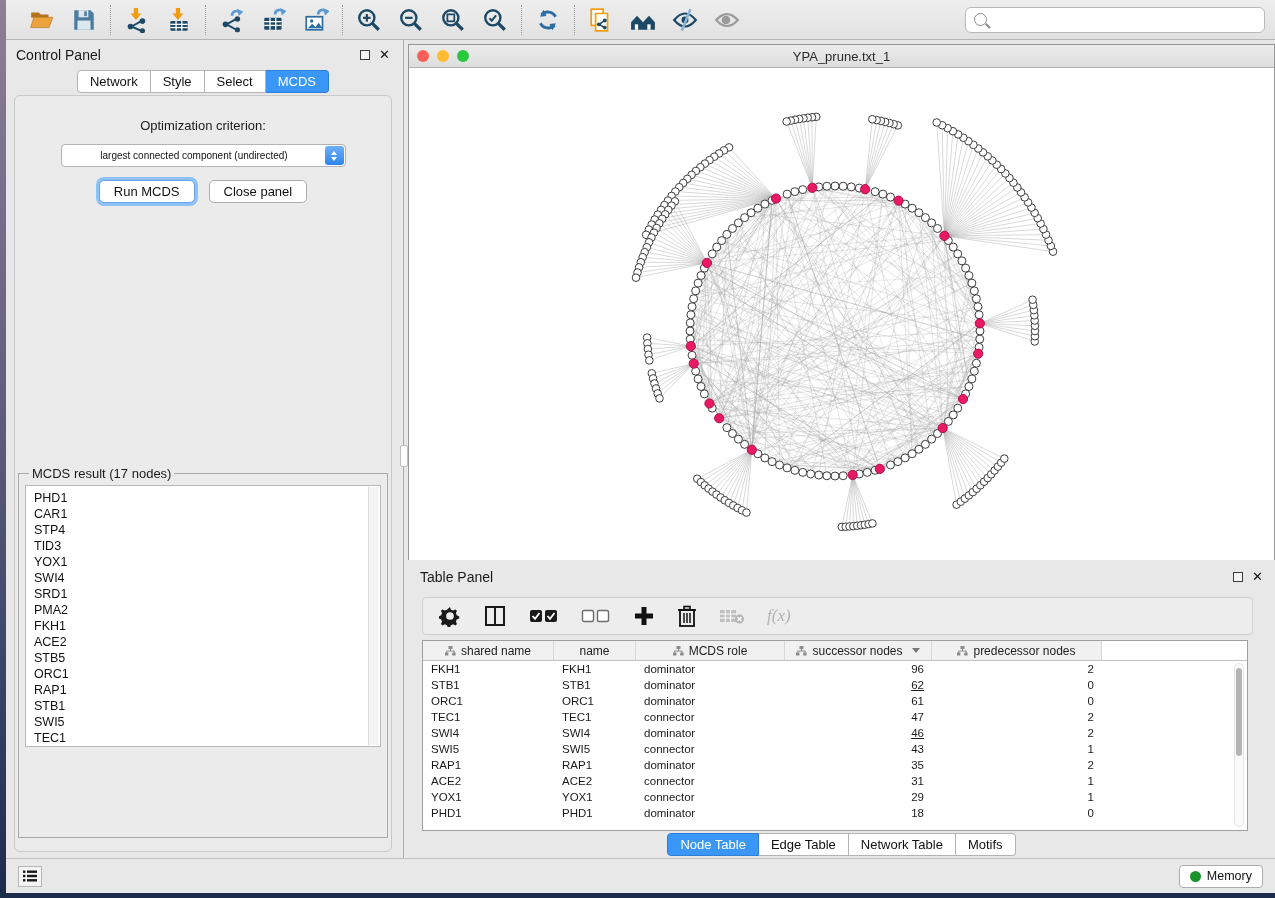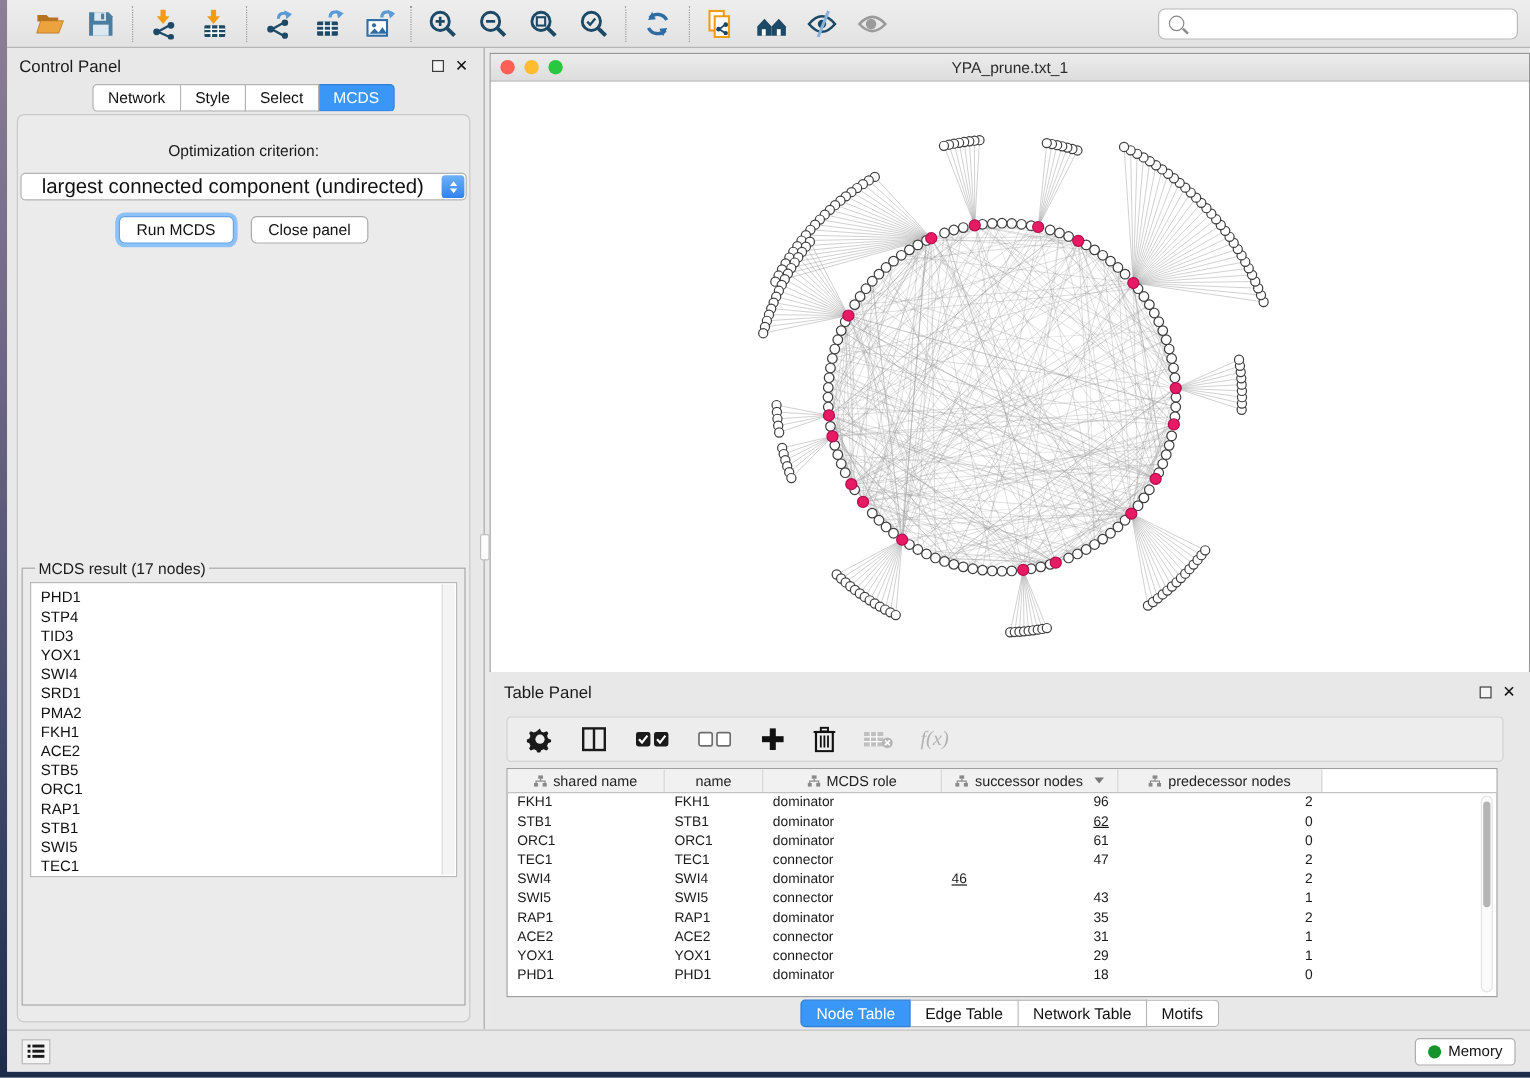--- a/index.html
+++ b/index.html
@@ -36,22 +36,22 @@
   .cp-tabs { display:flex; justify-content:center; margin-top:4px; position:relative; z-index:2; }
   .seg-tab { font-size:13px; padding:3px 12px; background:#fff; border:1px solid #b3b3b3; border-left:none; color:#111; }
   .seg-tab:first-child { border-left:1px solid #b3b3b3; border-radius:4px 0 0 4px; }
   .seg-tab:last-child { border-radius:0 4px 4px 0; }
   .seg-tab.active { background:#3b97f7; border-color:#2f7fd6; color:#fff; }
 
   .cp-inner { position:absolute; left:8px; right:8px; top:55px; bottom:6px;
     background:#ebebeb; border:1px solid #c9c9c9; border-radius:6px;
     display:flex; flex-direction:column; align-items:center; padding-top:22px; }
   .opt-label { font-size:13px; color:#1a1a1a; margin-bottom:11px; }
-  .dropdown { width:372px; height:23px; background:#fff; border:1px solid #b3b3b3; border-radius:4px;
-    display:flex; align-items:center; font-size:17px; color:#111; position:relative; }
+  .dropdown { width:285px; height:23px; background:#fff; border:1px solid #b3b3b3; border-radius:4px;
+    display:flex; align-items:center; font-size:10px; color:#111; position:relative; }
   .dropdown .dd-text { flex:1; text-align:center; padding-right:18px; }
   .dd-stepper { position:absolute; right:1px; top:1px; bottom:1px; width:19px; border-radius:3px;
     background:linear-gradient(#6fb1f8,#2f82ef); display:flex; flex-direction:column;
     align-items:center; justify-content:center; gap:2px; }
   .dd-stepper i { width:0; height:0; border-left:3.5px solid transparent; border-right:3.5px solid transparent; }
   .dd-up { border-bottom:4px solid #fff; } .dd-down { border-top:4px solid #fff; }
   .cp-buttons { display:flex; gap:14px; margin-top:13px;border-radius:10px; }
   .mac-btn { font-size:13px; color:#111; background:#fff; border:1px solid #adadad;
     border-radius:5px; padding:3px 14px; }
   .mac-btn.focused { box-shadow:0 0 0 3px #8ec2f7; border-color:#67a4e6; }
@@ -319,20 +319,21 @@
           </span>
       </div>
       <div class="cp-buttons">
         <button class="mac-btn focused">Run MCDS</button>
         <button class="mac-btn">Close panel</button>
       </div>
       <fieldset class="result-fieldset">
         <legend>MCDS result (17 nodes)</legend>
         <div class="result-list" id="result-list">
           <div class="result-item">PHD1</div>
+            <div class="result-item">CAR1</div>
             <div class="result-item">STP4</div>
             <div class="result-item">TID3</div>
             <div class="result-item">YOX1</div>
             <div class="result-item">SWI4</div>
             <div class="result-item">SRD1</div>
             <div class="result-item">PMA2</div>
             <div class="result-item">FKH1</div>
             <div class="result-item">ACE2</div>
             <div class="result-item">STB5</div>
             <div class="result-item">ORC1</div>
@@ -1262,21 +1263,21 @@
             <div class="nt-cell" style="width: 131px; text-align: left;">TEC1</div>
             <div class="nt-cell" style="width: 82px; text-align: left;">TEC1</div>
             <div class="nt-cell" style="width: 149px; text-align: left;">connector</div>
             <div class="nt-cell" style="width: 147px; text-align: right;">47</div>
             <div class="nt-cell" style="width: 170px; text-align: right;">2</div>
           </div>
           <div class="nt-row">
             <div class="nt-cell" style="width: 131px; text-align: left;">SWI4</div>
             <div class="nt-cell" style="width: 82px; text-align: left;">SWI4</div>
             <div class="nt-cell" style="width: 149px; text-align: left;">dominator</div>
-            <div class="nt-cell" style="width: 147px; text-align: left; text-decoration: underline;">46</div>
+            <div class="nt-cell" style="width: 147px; text-align: right; text-decoration: underline;">46</div>
             <div class="nt-cell" style="width: 170px; text-align: right;">2</div>
           </div>
           <div class="nt-row">
             <div class="nt-cell" style="width: 131px; text-align: left;">SWI5</div>
             <div class="nt-cell" style="width: 82px; text-align: left;">SWI5</div>
             <div class="nt-cell" style="width: 149px; text-align: left;">connector</div>
             <div class="nt-cell" style="width: 147px; text-align: right;">43</div>
             <div class="nt-cell" style="width: 170px; text-align: right;">1</div>
           </div>
           <div class="nt-row">

